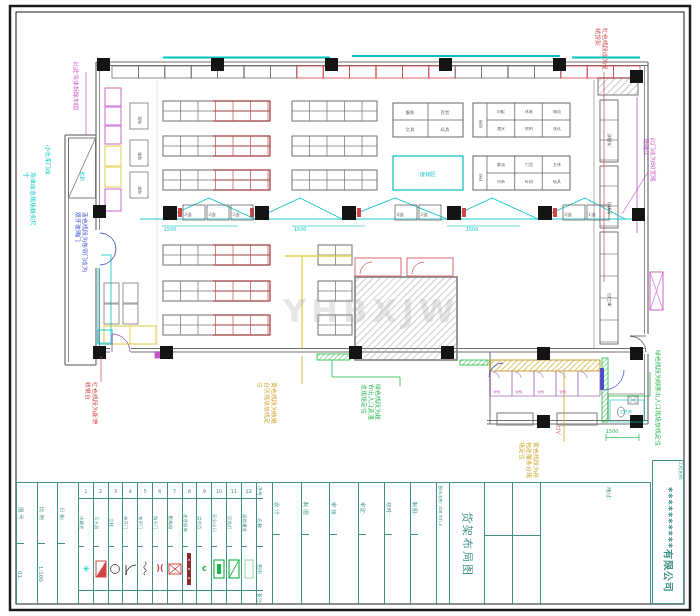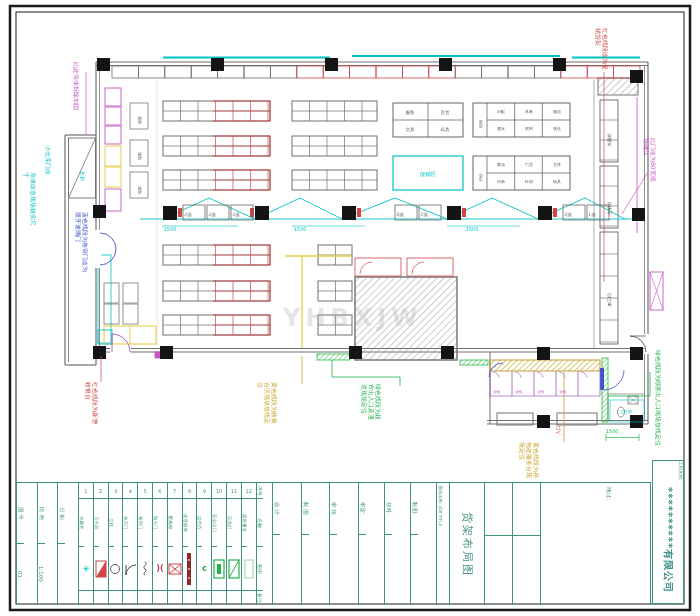--- a/index.html
+++ b/index.html
@@ -3,21 +3,21 @@
 <meta charset="utf-8">
 <style>
   html,body{margin:0;padding:0;background:#fff;}
   #stage{position:relative;width:700px;height:616px;background:#fff;overflow:hidden;
          font-family:"DejaVu Sans",sans-serif;}
   #plan{position:absolute;left:0;top:0;}
   svg text{font-family:"DejaVu Sans",sans-serif;}
   .note{position:absolute;writing-mode:vertical-rl;text-orientation:sideways;
         font-size:6px;line-height:1.15;white-space:normal;}
   .vtext{writing-mode:vertical-rl;text-orientation:sideways;}
-  #watermark{position:absolute;left:283px;top:304px;font-size:24px;font-weight:bold;
+  #watermark{position:absolute;left:283px;top:292px;font-size:32px;font-weight:bold;
              letter-spacing:5px;color:rgba(170,170,170,0.30);}
   
   #tblock{position:absolute;left:16px;top:482px;width:634px;height:122px;
           border-top:1px solid #3f9184;border-right:1px solid #3f9184;color:#3f9184;}
   .tsec{position:absolute;top:0;height:122px;border-left:1px solid #3f9184;box-sizing:border-box;}
   .tcol{position:absolute;top:0;height:122px;border-right:1px solid #3f9184;box-sizing:border-box;}
   .tcell{box-sizing:border-box;border-bottom:1px solid #3f9184;display:flex;
          align-items:center;justify-content:center;overflow:hidden;}
   #company-strip{position:absolute;left:652px;top:460px;width:32px;height:144px;
                  border:1.5px solid #3f9184;box-sizing:border-box;color:#3f9184;

